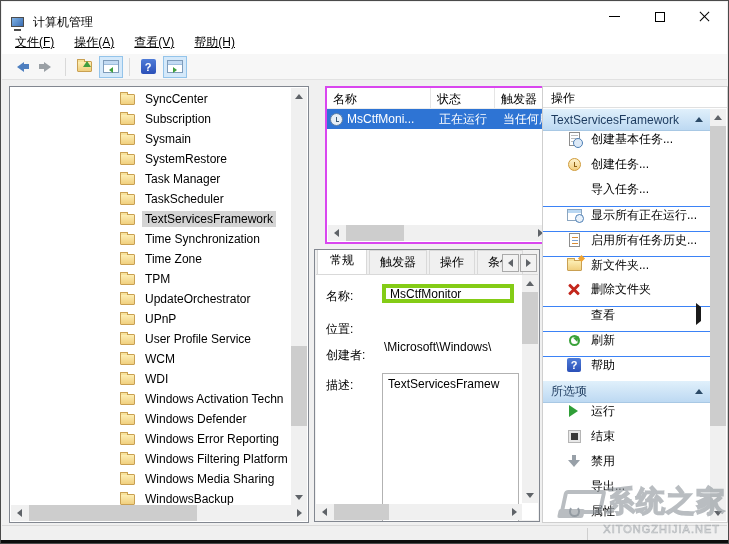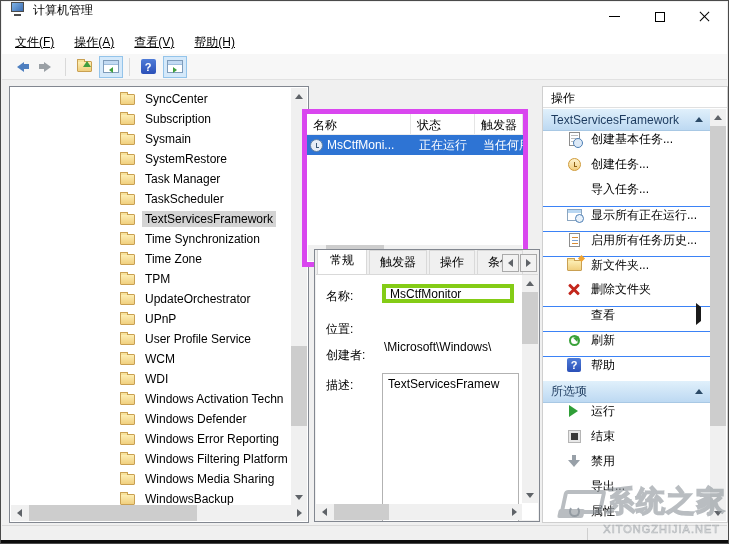--- a/index.html
+++ b/index.html
@@ -5,21 +5,21 @@
   * { margin:0; padding:0; box-sizing:border-box; }
   html,body { width:729px; height:544px; }
   body {
     font-family:"Liberation Sans","DejaVu Sans",sans-serif;
     font-size:12px; color:#000; background:#f0f0f0; position:relative; overflow:hidden;
   }
   .window { position:absolute; inset:0; border:1px solid #4a4a4a; background:#f0f0f0; }
   .window-bottom-edge { position:absolute; left:0; right:0; bottom:0; height:3px; background:#0c0c0c; z-index:60; }
 
   
-  .titlebar { position:absolute; top:1px; left:1px; right:1px; height:29px; background:#fff; display:flex; align-items:flex-start; padding-left:8px; }
+  .titlebar { position:absolute; top:1px; left:1px; right:1px; height:29px; background:#fff; display:flex; align-items:flex-end; padding-left:8px; }
   .app-icon { width:16px; height:14px; position:relative; flex:none; }
   .app-icon .screen { position:absolute; top:0; left:1px; width:13px; height:10px; border:1px solid #4c4c4c; background:linear-gradient(135deg,#7fb2e5,#3a6db3); }
   .app-icon .stand  { position:absolute; bottom:0; left:4px; width:7px; height:2px; background:#4c4c4c; }
   .title-text { margin-left:7px; font-size:12px; }
   .win-controls { margin-left:auto; display:flex; height:100%; }
   .win-btn { width:45px; height:100%; display:flex; align-items:center; justify-content:center; }
   .ic-min { width:11px; height:1px; background:#000; }
   .ic-max { width:10px; height:10px; border:1px solid #000; }
   .ic-close { width:11px; height:11px; position:relative; }
   .ic-close::before,.ic-close::after { content:""; position:absolute; top:5px; left:-1px; width:13px; height:1px; background:#000; }
@@ -63,21 +63,21 @@
 
   
   .tree-panel { position:absolute; left:8px; top:85px; width:300px; height:437px; background:#fff; border:1px solid #828790; overflow:hidden; }
   .tree-items { position:absolute; top:2px; left:0; right:17px; bottom:17px; overflow:hidden; }
   .tree-item { height:20px; display:flex; align-items:center; padding-left:110px; white-space:nowrap; }
   .tree-item .folder { flex:none; margin-right:7px; }
   .tree-label { padding:1px 3px; }
   .tree-item.selected .tree-label { background:#d4d4d4; }
 
   
-  .list-panel { position:absolute; left:301px; top:85px; width:226px; height:158px; background:#fff; border:5px solid #d946ef; overflow:hidden;margin-top:23px; }
+  .list-panel { position:absolute; left:324px; top:85px; width:226px; height:158px; background:#fff; border:2px solid #d946ef; overflow:hidden; }
   .list-header { display:flex; height:21px; border-bottom:1px solid #ededed; background:#fff; }
   .list-col { padding:3px 6px; border-right:1px solid #e5e5e5; overflow:hidden; white-space:nowrap; }
   .col-name { width:104px; } .col-status { width:64px; } .col-trigger { flex:1; }
   .list-row { height:20px; display:flex; align-items:center; white-space:nowrap; }
   .list-row.selected { background:#2e74d4; color:#fff; }
   .ico-clock { width:13px; height:13px; border-radius:50%; background:#e7eef6; border:1px solid #5f7fa3; position:relative; flex:none; margin:0 4px 0 3px; }
   .ico-clock::after { content:""; position:absolute; top:3px; left:5px; width:2px; height:4px; border-left:1px solid #3c5a77; border-bottom:1px solid #3c5a77; }
   .cell { overflow:hidden; white-space:nowrap; }
   .cell-name { width:86px; } .cell-status { width:64px; padding-left:6px; } .cell-trigger { flex:1; padding-left:6px; }
 

